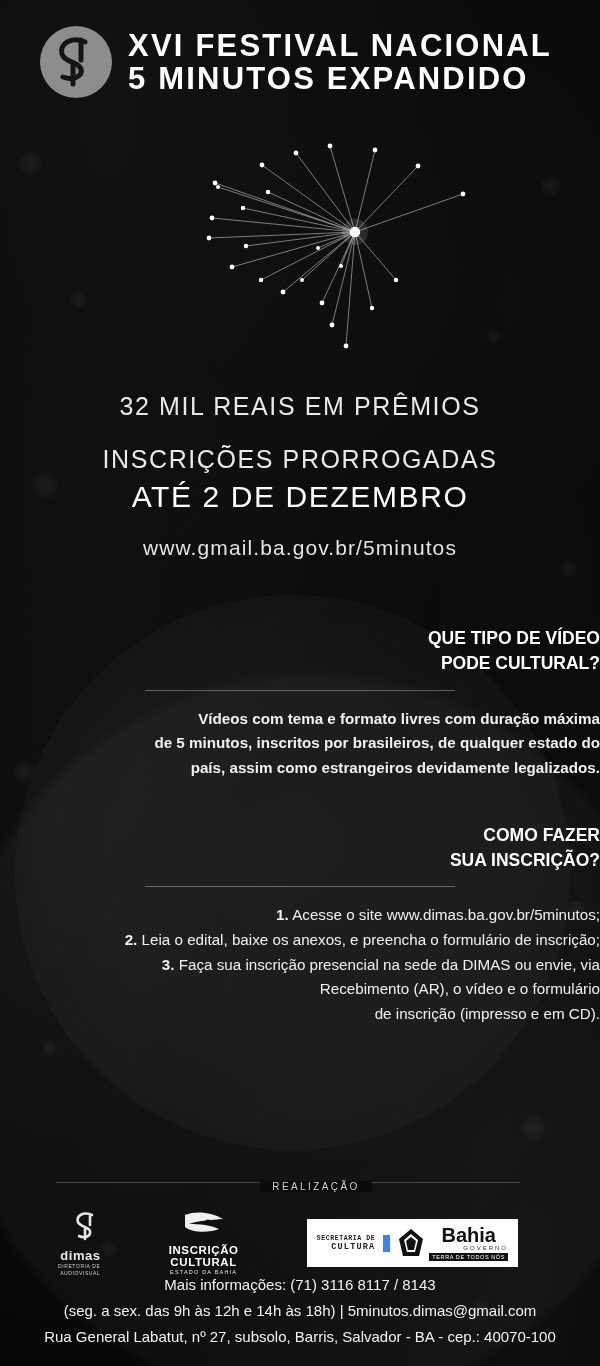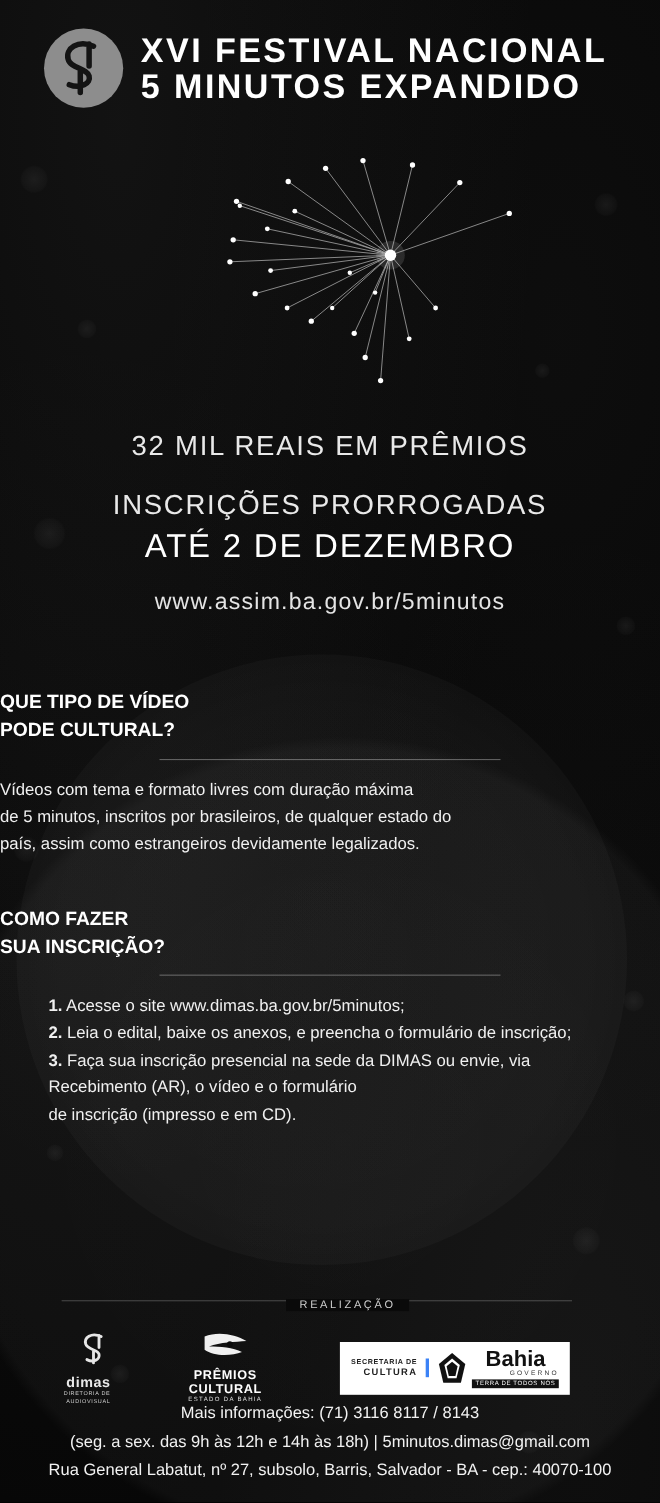--- a/index.html
+++ b/index.html
@@ -108,38 +108,39 @@
     font-size: 21px;
     letter-spacing: 1.1px;
     color: #e4e4e4;
   }
   
   .info {
     position: absolute;
     top: 626px;
     left: 0;
     width: 600px;
-    text-align: left;
+    text-align: right;
   }
   .sec-title {
     font-size: 17.5px;
     font-weight: bold;
     line-height: 1.45;
     color: #ffffff;
   }
   .rule {
     width: 310px;
     height: 1px;
     background: rgba(255,255,255,0.32);
     margin: 13px auto 16px auto;
   }
   .body-text {
     font-size: 15.2px;
     line-height: 1.62;
     color: #f0f0f0;
+    font-weight: bold;
   }
   .sec-gap { height: 42px; }
   .steps {
     font-size: 15.2px;
     line-height: 1.62;
     color: #f0f0f0;
     padding-left: 44px;
   }
   .steps b { font-weight: bold; }
   
@@ -214,22 +215,23 @@
     color: #111;
     display: flex;
     align-items: center;
     padding: 7px 10px;
     height: 34px;
     box-sizing: content-box;
   }
   .sec-cult {
     text-align: right;
     padding-right: 8px;
-    border-right: 3px solid #3b82f6;
+    border-right: 7px solid #3b82f6;
     margin-right: 8px;
+    font-family: Liberation Mono, monospace;
   }
   .sec-cult .a { font-size: 6.5px; font-weight: bold; letter-spacing: 0.6px; color:#222; }
   .sec-cult .b { font-size: 8.5px; font-weight: bold; letter-spacing: 1.2px; color:#222; }
   .bahia-word { font-size: 20px; font-weight: bold; color: #111; line-height: 1; }
   .bahia-sub1 { font-size: 6px; letter-spacing: 2px; color: #333; text-align:right;}
   .bahia-sub2 { font-size: 5.5px; letter-spacing: 0.6px; color: #fff; background:#111; padding: 1px 3px; margin-top:2px; text-align:center;}
   
   .footer {
     position: absolute;
     top: 1272px;
@@ -330,21 +332,21 @@
         <circle cx="355" cy="112" r="5.2"></circle>
       </g>
       <circle cx="355" cy="112" r="13" fill="#ffffff" opacity="0.12"></circle>
     </svg>
   </div>
 
   <div class="promo">
     <div class="promo-l1">32 MIL REAIS EM PRÊMIOS</div>
     <div class="promo-l2">INSCRIÇÕES PRORROGADAS</div>
     <div class="promo-l3">ATÉ 2 DE DEZEMBRO</div>
-    <div class="promo-url">www.assim.ba.gov.br/5minutos</div>
+    <div class="promo-url">www.gmail.ba.gov.br/5minutos</div>
   </div>
 
   <div class="info">
 
     <div>
       <div class="sec-title">QUE TIPO DE VÍDEO</div>
       <div class="sec-title">PODE CULTURAL?</div>
       <div class="rule"></div>
       <div class="body-text">Vídeos com tema e formato livres com duração máxima</div>
       <div class="body-text">de 5 minutos, inscritos por brasileiros, de qualquer estado do</div>
@@ -395,21 +397,21 @@
         <div class="word">dimas</div>
         <div class="sub">DIRETORIA DE</div>
         <div class="sub">AUDIOVISUAL</div>
       </div>
 
       <div class="logo-fc">
         <svg width="46" height="26" viewBox="0 0 46 26" aria-hidden="true">
           <path d="M4 4 C16 -1, 32 2, 42 8 C32 9, 18 9, 8 13 C18 13, 30 14, 38 18 C28 22, 12 22, 4 16 Z" fill="#f0f0f0"></path>
           <circle cx="27" cy="11" r="2.6" fill="#0a0a0a"></circle>
         </svg>
-        <div class="l1">PRÊMIOS</div>
+        <div class="l1">INSCRIÇÃO</div>
         <div class="l2">CULTURAL</div>
         <div class="l3">ESTADO DA BAHIA</div>
       </div>
 
       <div class="logo-bahia">
         <div class="sec-cult">
           <div class="a">SECRETARIA DE</div>
           <div class="b">CULTURA</div>
         </div>
         <svg width="26" height="30" viewBox="0 0 26 30" aria-hidden="true" style="margin-right:5px;">

